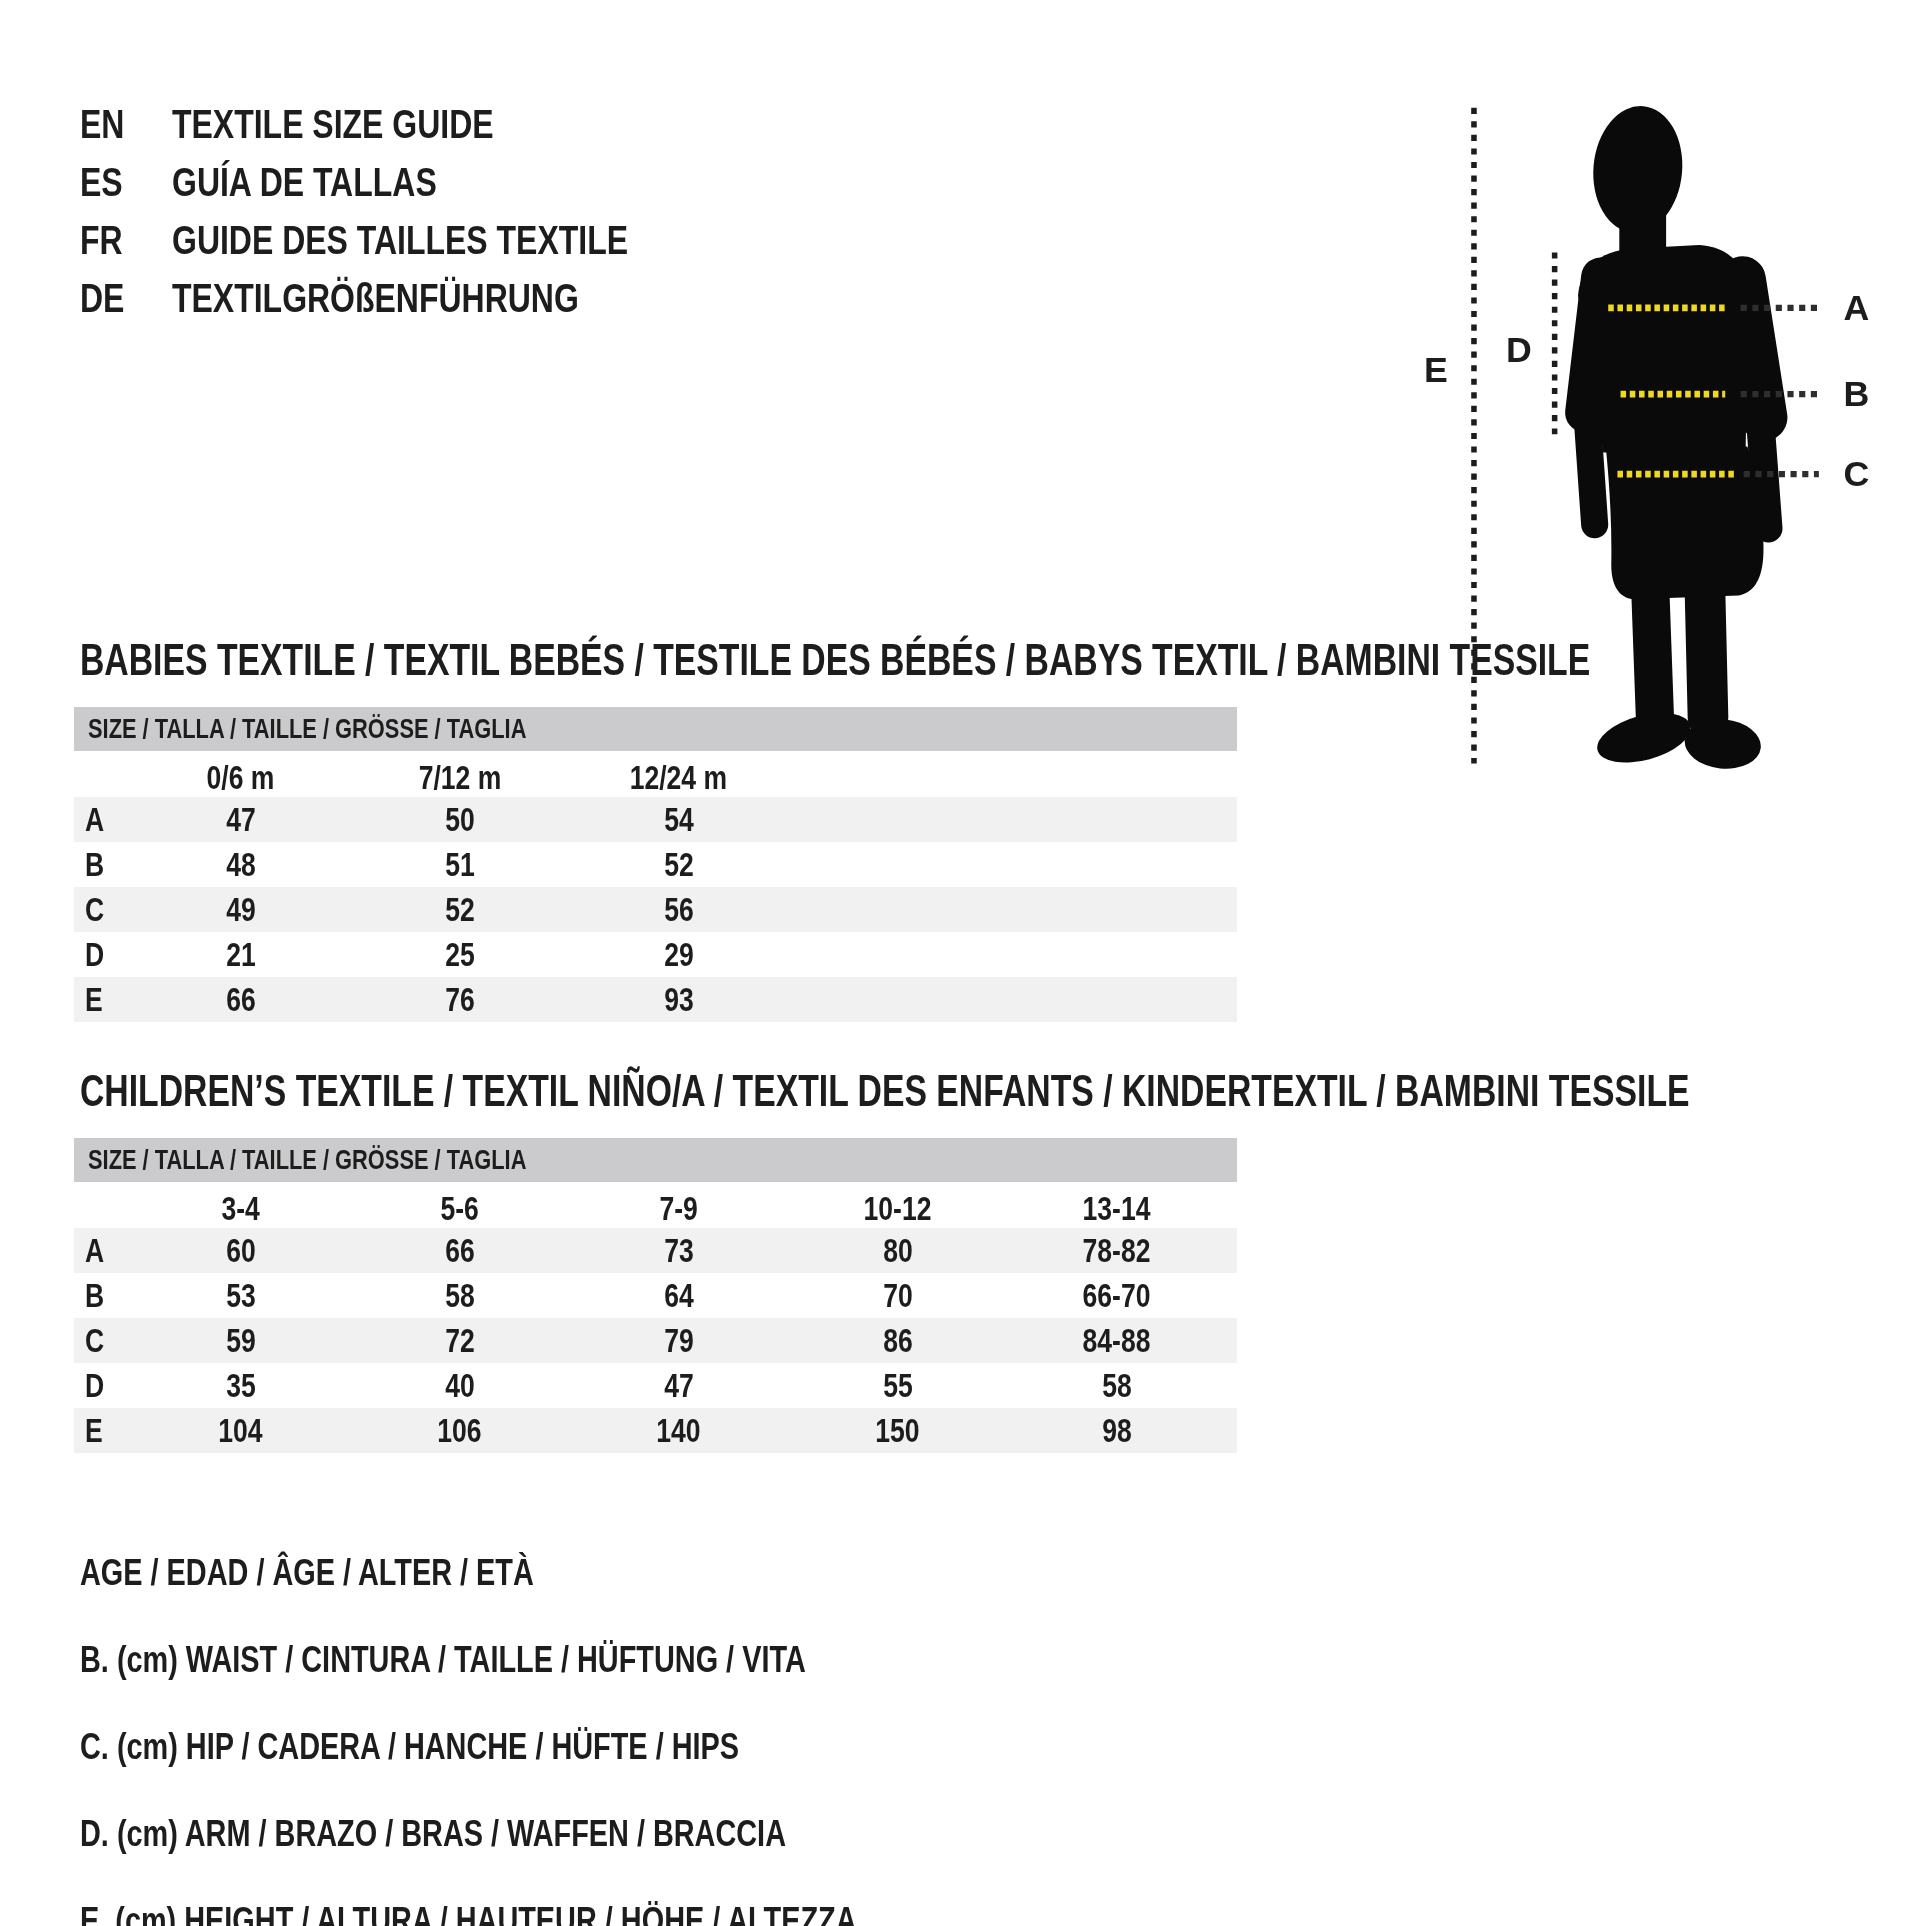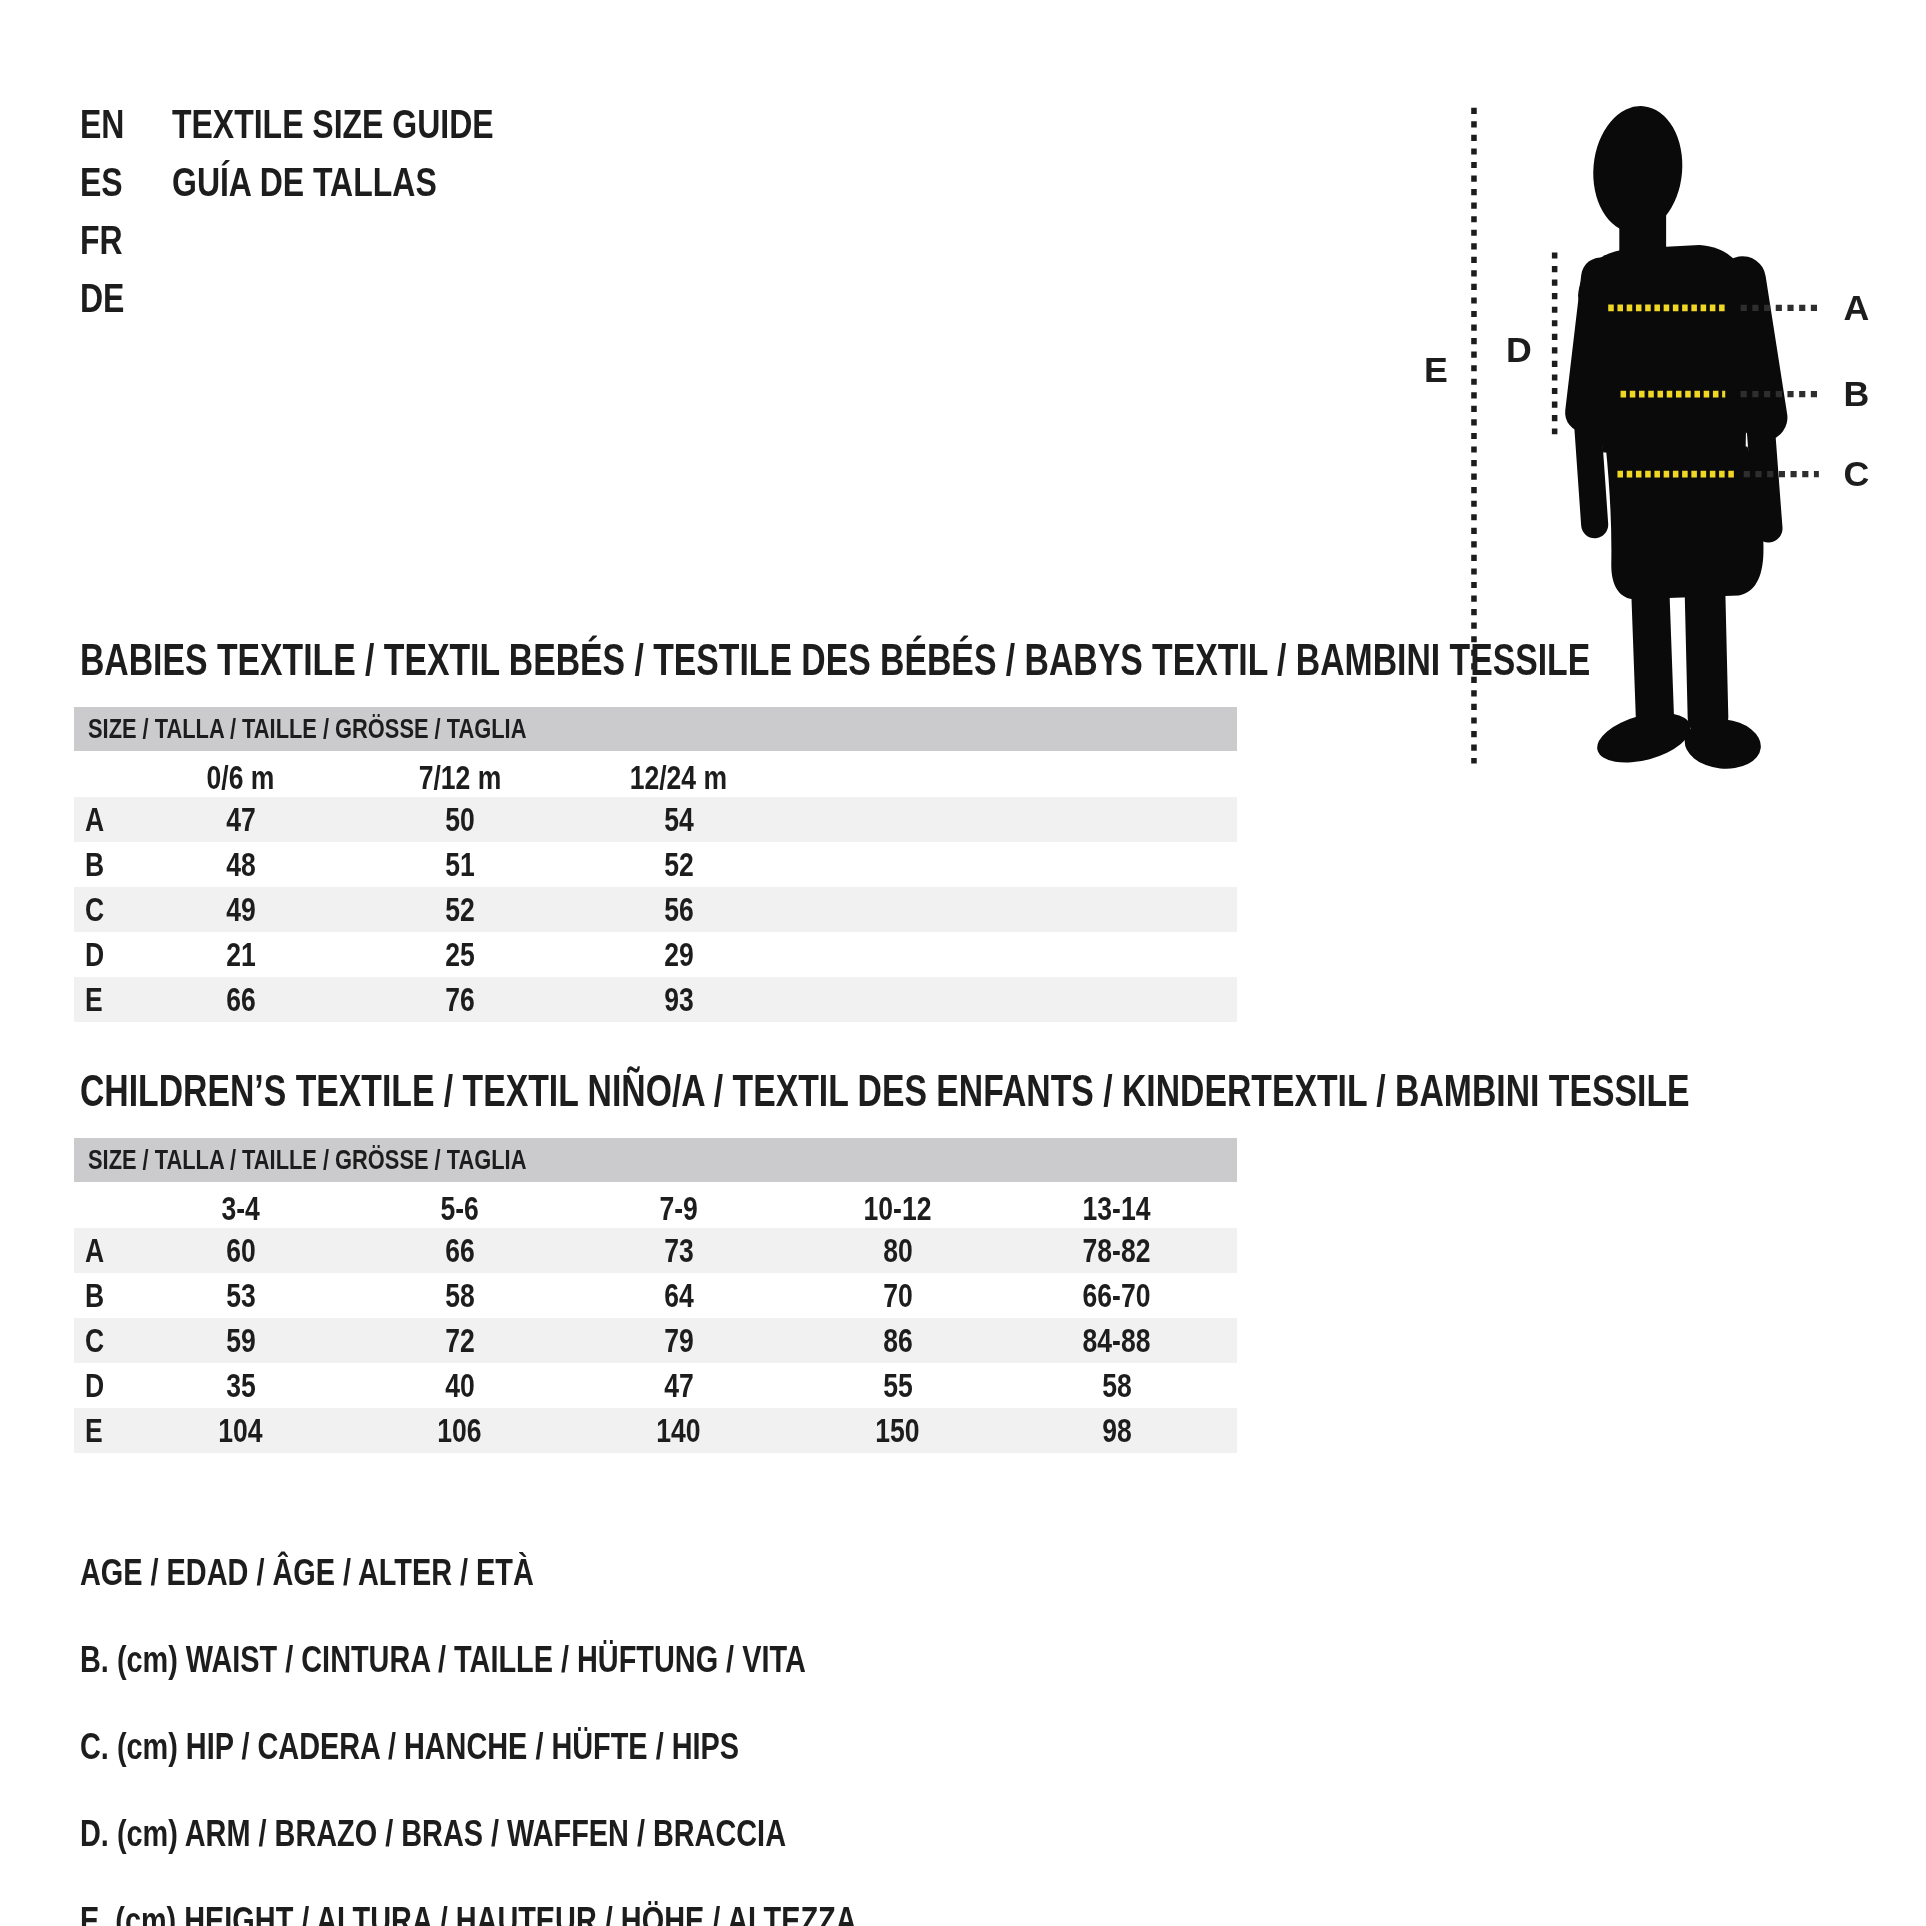--- a/index.html
+++ b/index.html
@@ -57,23 +57,25 @@
     <div class="lang-row">
       <span class="lang-code"><span class="cz">EN</span></span>
       <span class="lang-title"><span class="cz">TEXTILE SIZE GUIDE</span></span>
     </div>
     <div class="lang-row">
       <span class="lang-code"><span class="cz">ES</span></span>
       <span class="lang-title"><span class="cz">GUÍA DE TALLAS</span></span>
     </div>
     <div class="lang-row">
       <span class="lang-code"><span class="cz">FR</span></span>
+      <span class="lang-title"><span class="cz">GUIDE DES TAILLES TEXTILE</span></span>
     </div>
     <div class="lang-row">
       <span class="lang-code"><span class="cz">DE</span></span>
+      <span class="lang-title"><span class="cz">TEXTILGRÖßENFÜHRUNG</span></span>
     </div>
   </div>
 
   <svg class="figure" viewBox="0 0 846 1170">
 
     <g fill="#0a0a0a" stroke="none">
       <ellipse cx="378" cy="195" rx="72" ry="103" transform="rotate(5 378 195)"></ellipse>
       <rect x="348" y="258" width="76" height="78"></rect>
       <path d="M 281 400 C 285 352 318 330 362 324 L 478 318 C 527 322 552 350 558 392 L 553 655 L 322 655 Z"></path>
       <line x1="318" y1="370" x2="292" y2="590" stroke="#0a0a0a" stroke-width="64" stroke-linecap="round"></line>

